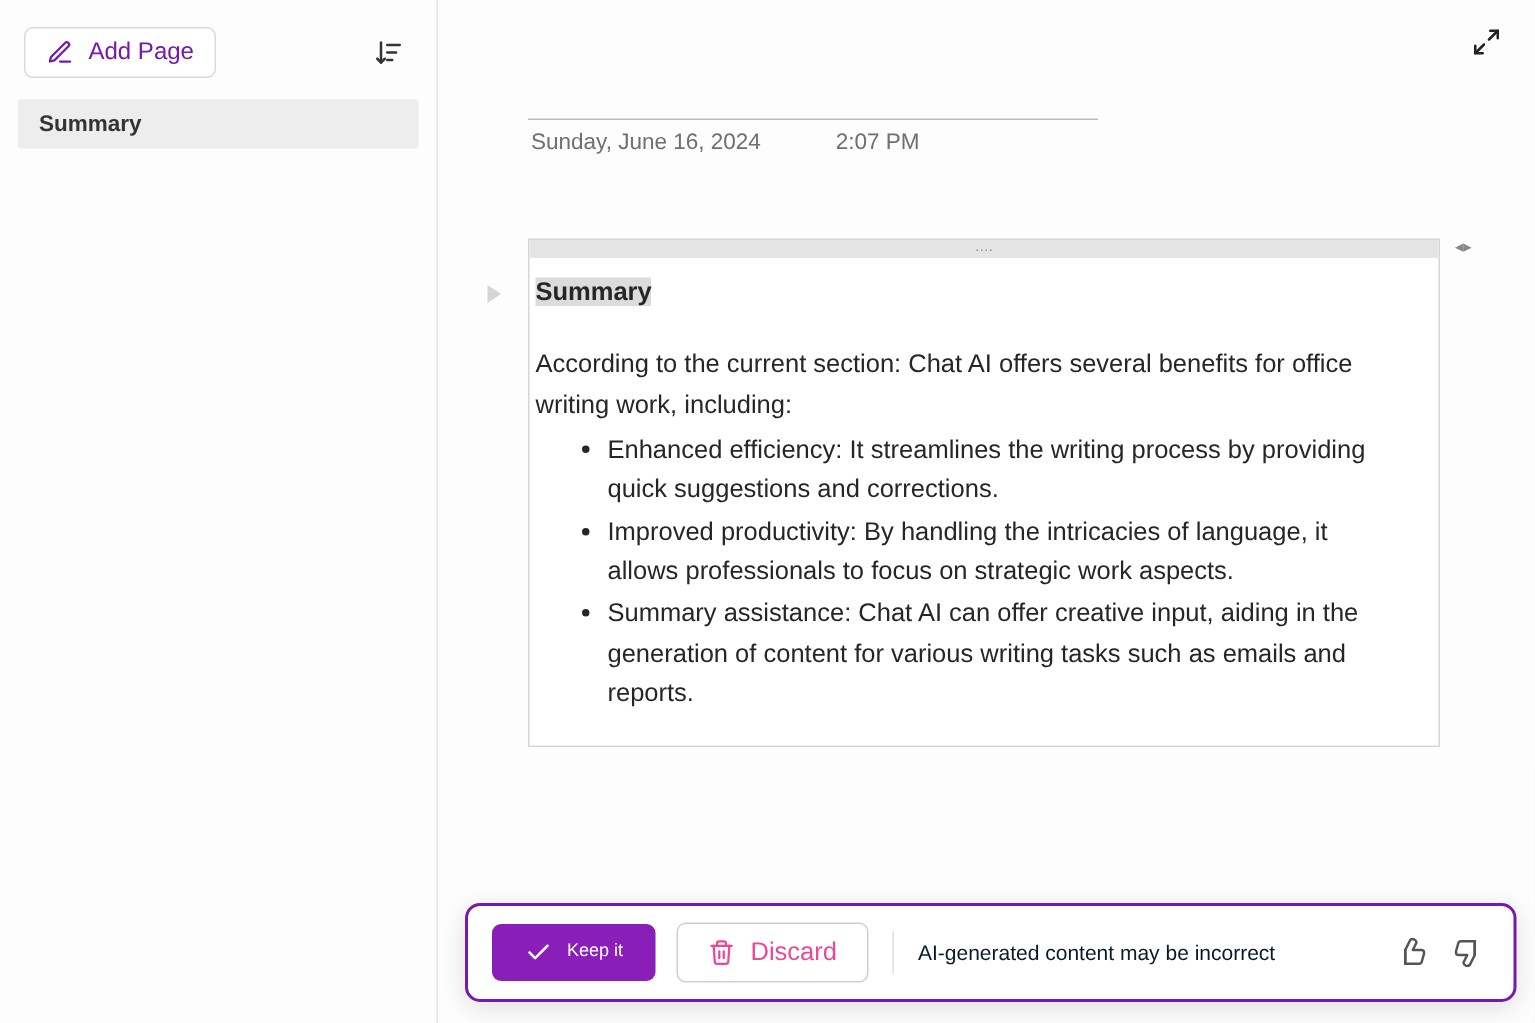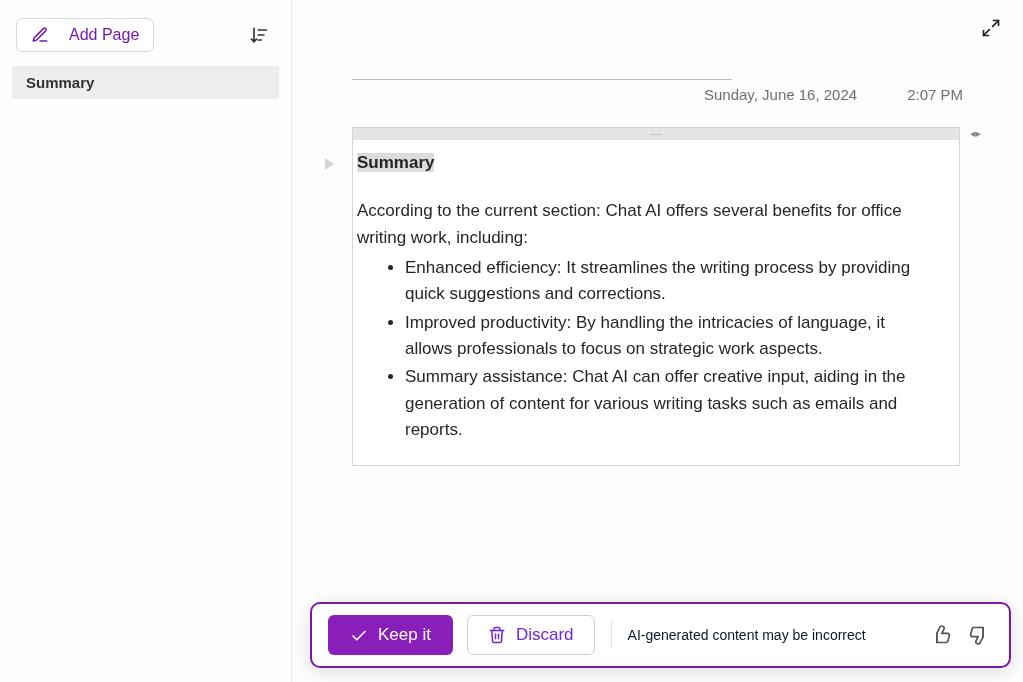--- a/index.html
+++ b/index.html
@@ -27,21 +27,21 @@
     .sidebar-header {
       display: flex;
       align-items: center;
       justify-content: space-between;
       margin-bottom: 14px;
       padding: 0 4px;
     }
     .add-page-btn {
       display: flex;
       align-items: center;
-      gap: 20px;
+      gap: 10px;
       border: 1px solid #d9d9d9;
       border-radius: 6px;
       background: #fff;
       padding: 7px 14px;
       cursor: pointer;
       font-size: 16px;
       color: #7719aa;
       font-weight: 500;
     }
     .add-page-btn .icon { color: #7719aa; }
@@ -87,23 +87,22 @@
       border-bottom: 1px solid #bdbdbd;
       width: 380px;
       height: 34px;
       margin-bottom: 6px;
     }
     .date-row {
       display: flex;
       gap: 50px;
       color: #6f6f6f;
       font-size: 15px;
-      margin-bottom: 24px;
+      margin-bottom: 56px;
       padding-left: 2px;
-      justify-content: flex-end;
     }
     .note-outer {
       position: relative;
     }
     .note-marker {
       position: absolute;
       left: -30px;
       top: 28px;
       color: #d5d5d5;
     }
@@ -161,37 +160,37 @@
       border: 2px solid #7719aa;
       border-radius: 10px;
       padding: 11px 16px;
       display: flex;
       align-items: center;
       gap: 14px;
       box-shadow: 0 4px 18px rgba(0,0,0,0.12);
     }
     .keep-btn {
       display: flex;
-      align-items: flex-end;
+      align-items: flex-start;
       gap: 10px;
       background: #8a1eb8;
       color: #fff;
       border: none;
       border-radius: 6px;
       padding: 10px 22px;
-      font-size: 17px;
+      font-size: 12px;
       font-weight: 500;
       cursor: pointer;
     }
     .discard-btn {
       display: flex;
       align-items: center;
       gap: 10px;
       background: #fff;
-      color: #6d28d9;
+      color: #ec4899;
       border: 1px solid #cfcfcf;
       border-radius: 6px;
       padding: 9px 20px;
       font-size: 17px;
       font-weight: 500;
       cursor: pointer;
     }
     .divider {
       width: 1px;
       height: 28px;

